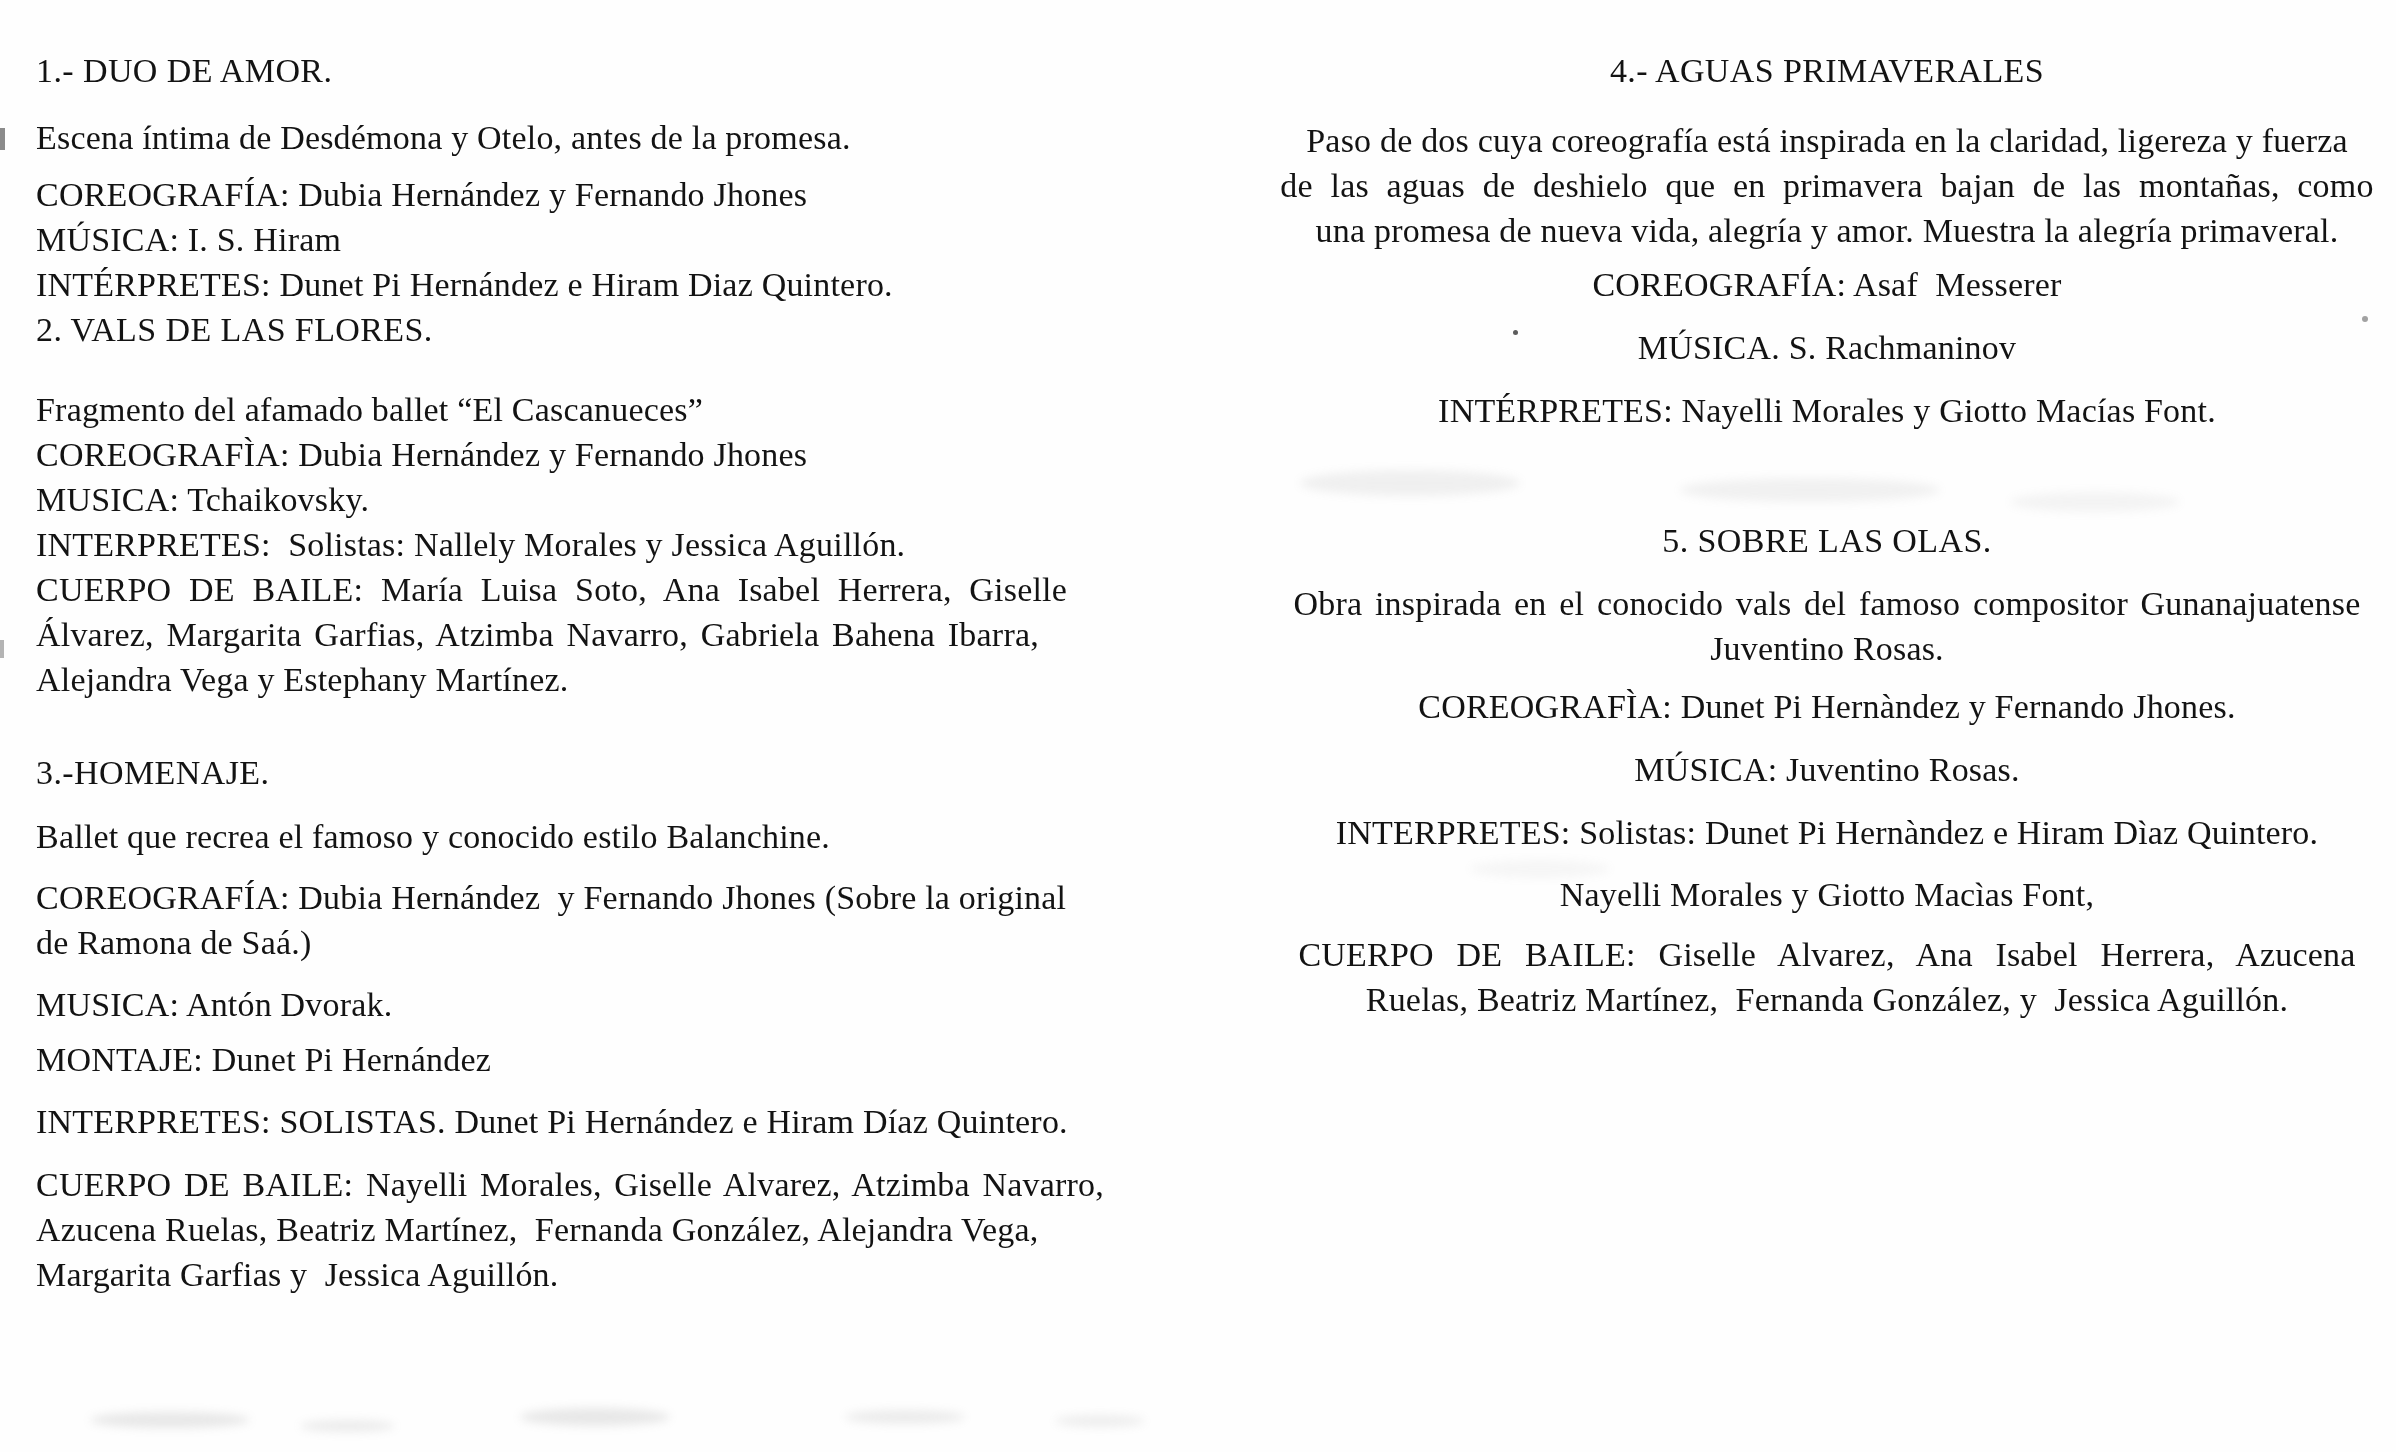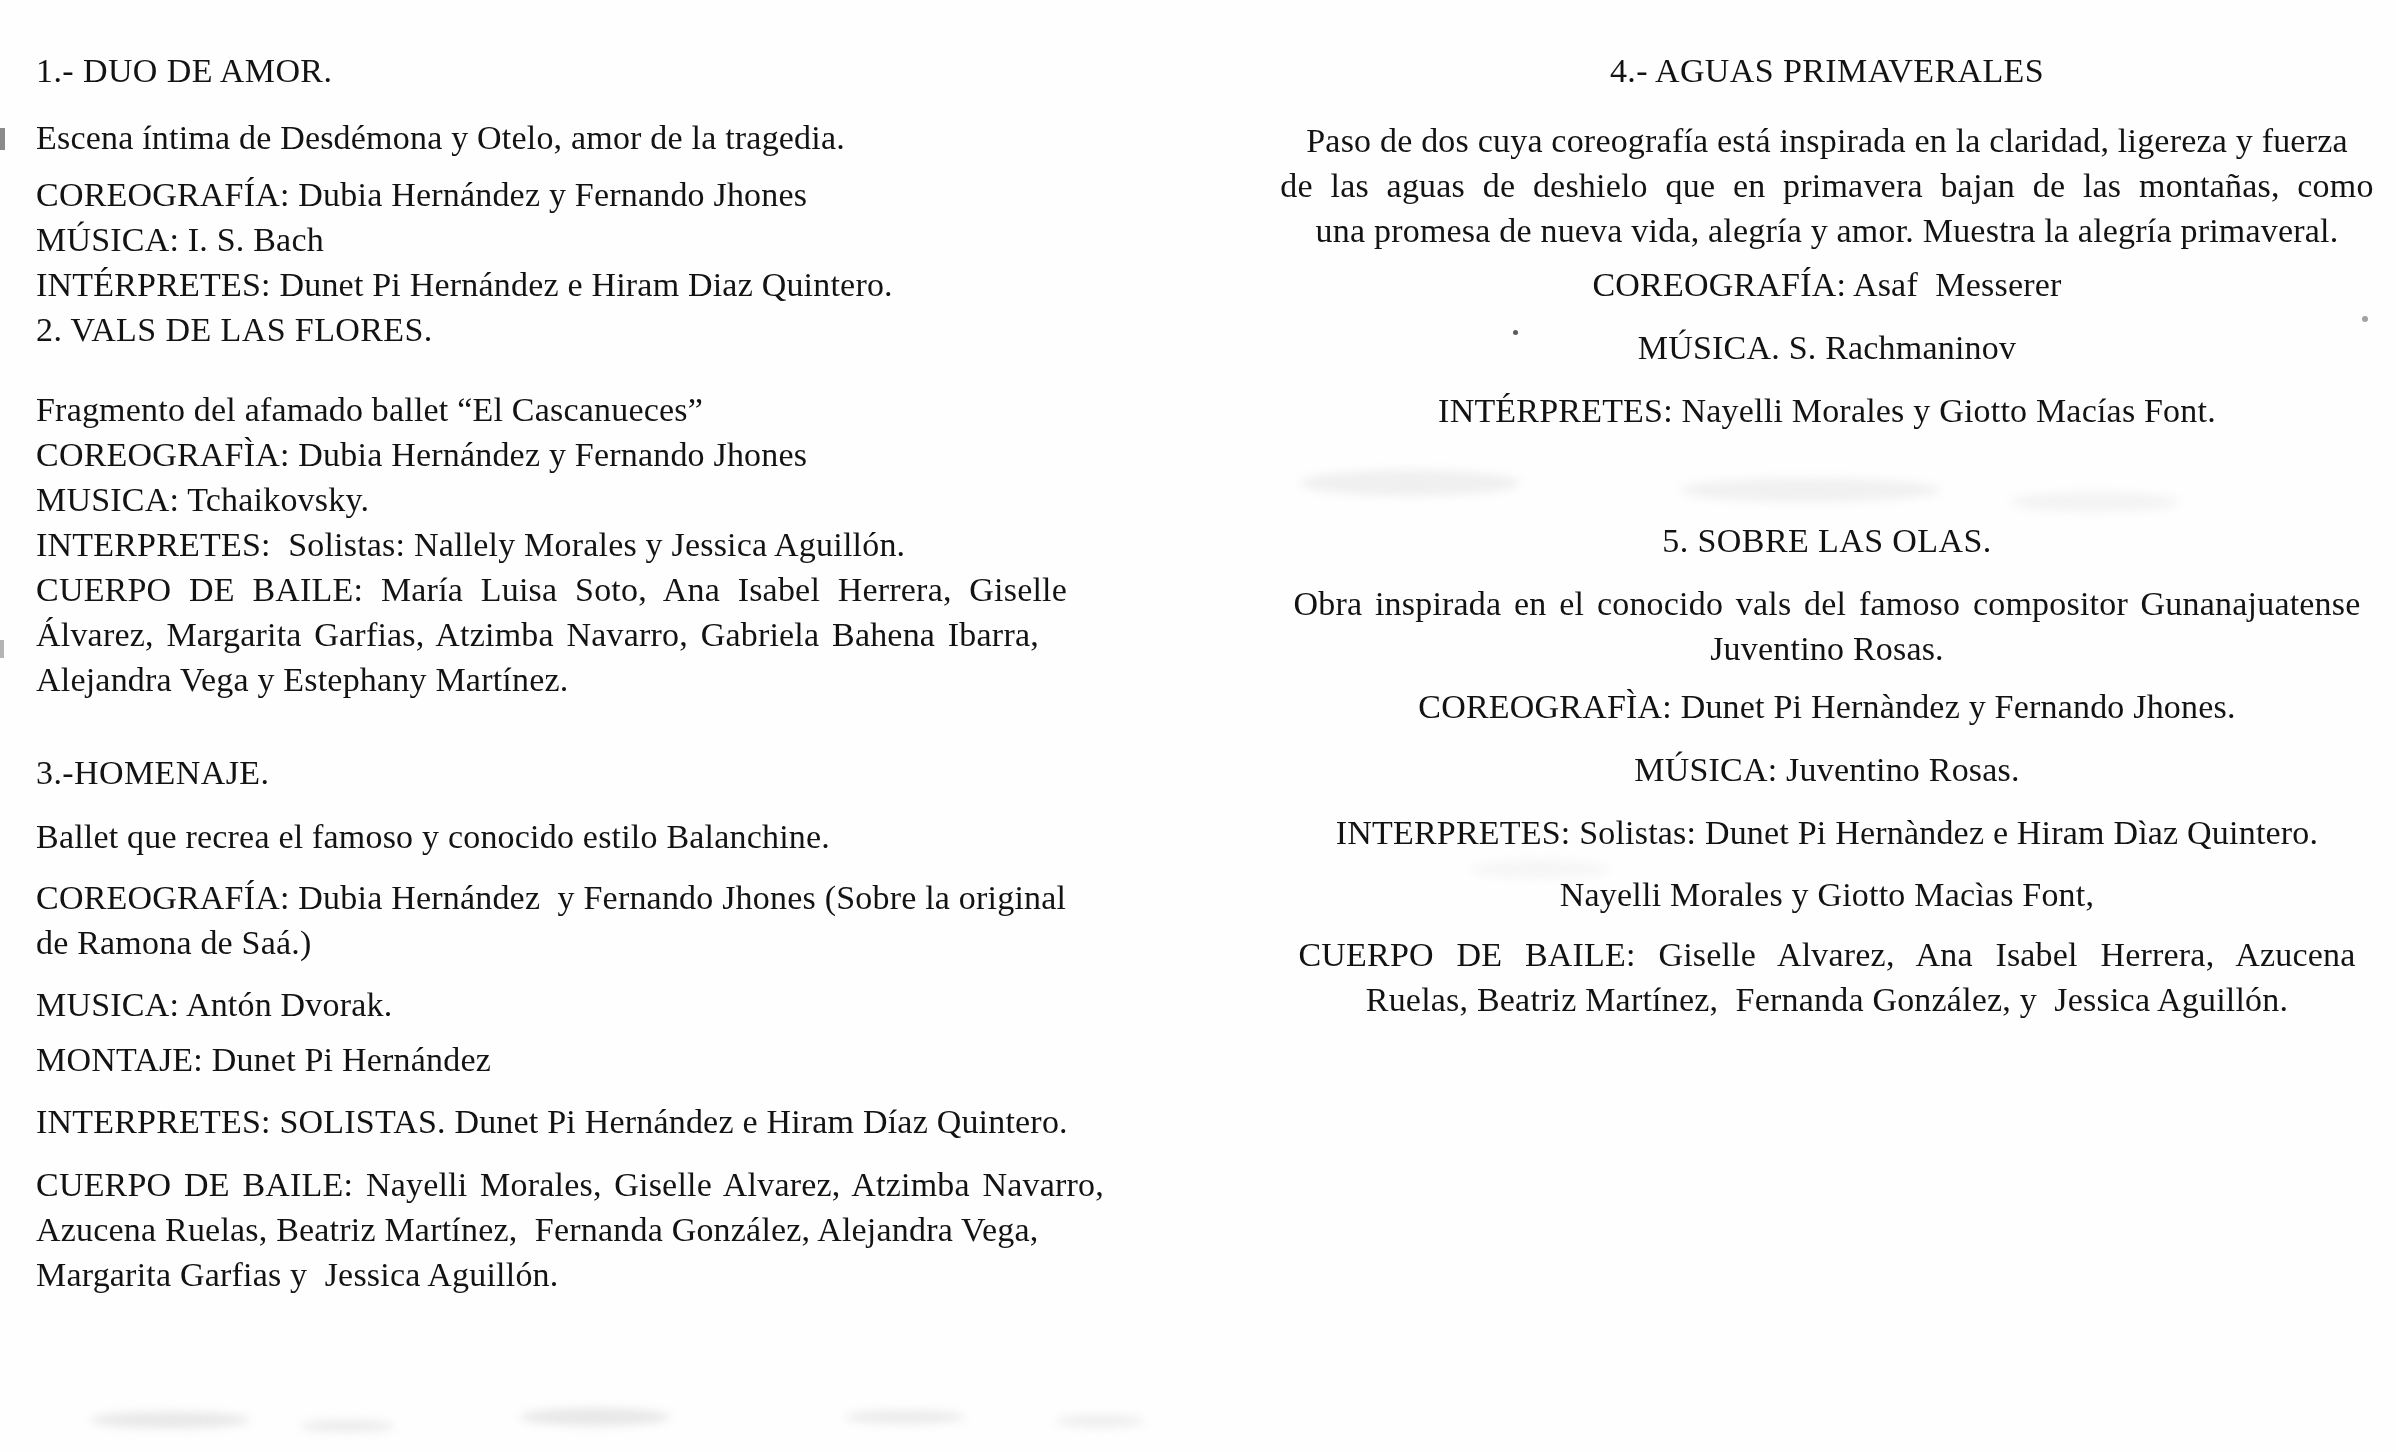--- a/index.html
+++ b/index.html
@@ -39,23 +39,23 @@
 </style>
 </head>
 <body>
 
 <div class="page">
 
   <div class="col left">
 
     <section>
       <div class="line heading">1.- DUO DE AMOR.</div>
-      <div class="line" style="margin-top:22px">Escena íntima de Desdémona y Otelo, amor de la tragedia.</div>
+      <div class="line" style="margin-top:22px">Escena íntima de Desdémona y Otelo, antes de la promesa.</div>
       <div class="line" style="margin-top:12px">COREOGRAFÍA: Dubia Hernández y Fernando Jhones</div>
-      <div class="line">MÚSICA: I. S. Bach</div>
+      <div class="line">MÚSICA: I. S. Hiram</div>
       <div class="line">INTÉRPRETES: Dunet Pi Hernández e Hiram Diaz Quintero.</div>
     </section>
 
     <section>
       <div class="line heading" style="">2. VALS DE LAS FLORES.</div>
       <div class="line" style="margin-top:35px">Fragmento del afamado ballet “El Cascanueces”</div>
       <div class="line" style="">COREOGRAFÌA: Dubia Hernández y Fernando Jhones</div>
       <div class="line">MUSICA: Tchaikovsky.</div>
       <div class="line">INTERPRETES:  Solistas: Nallely Morales y Jessica Aguillón.</div>
       <div class="line ws2">CUERPO DE BAILE: María Luisa Soto, Ana Isabel Herrera, Giselle</div>

